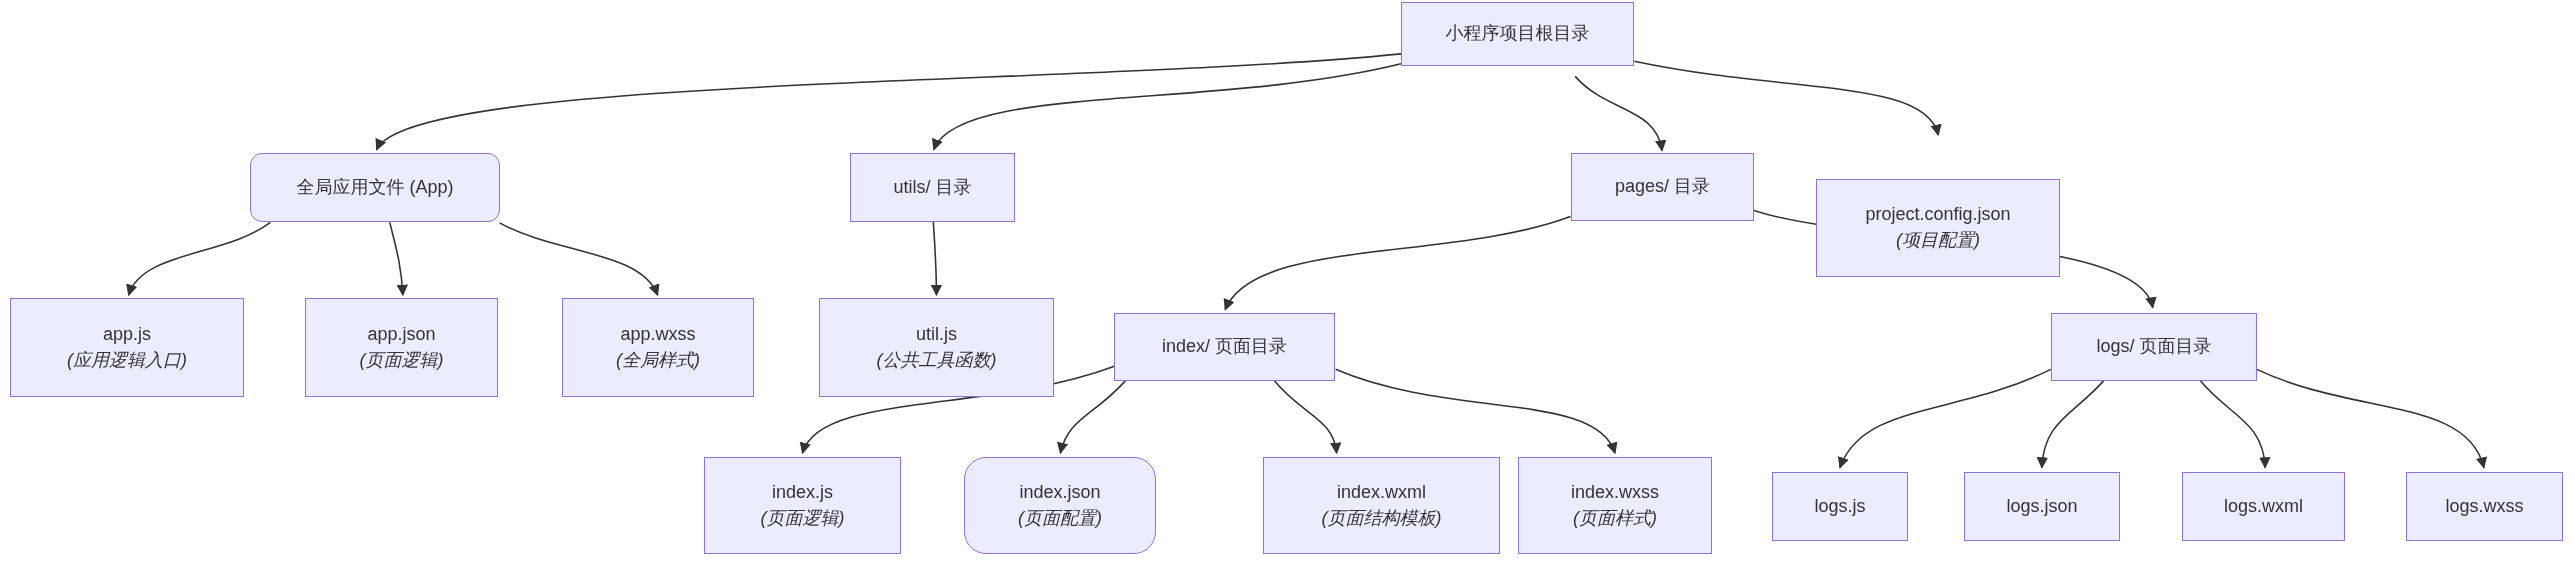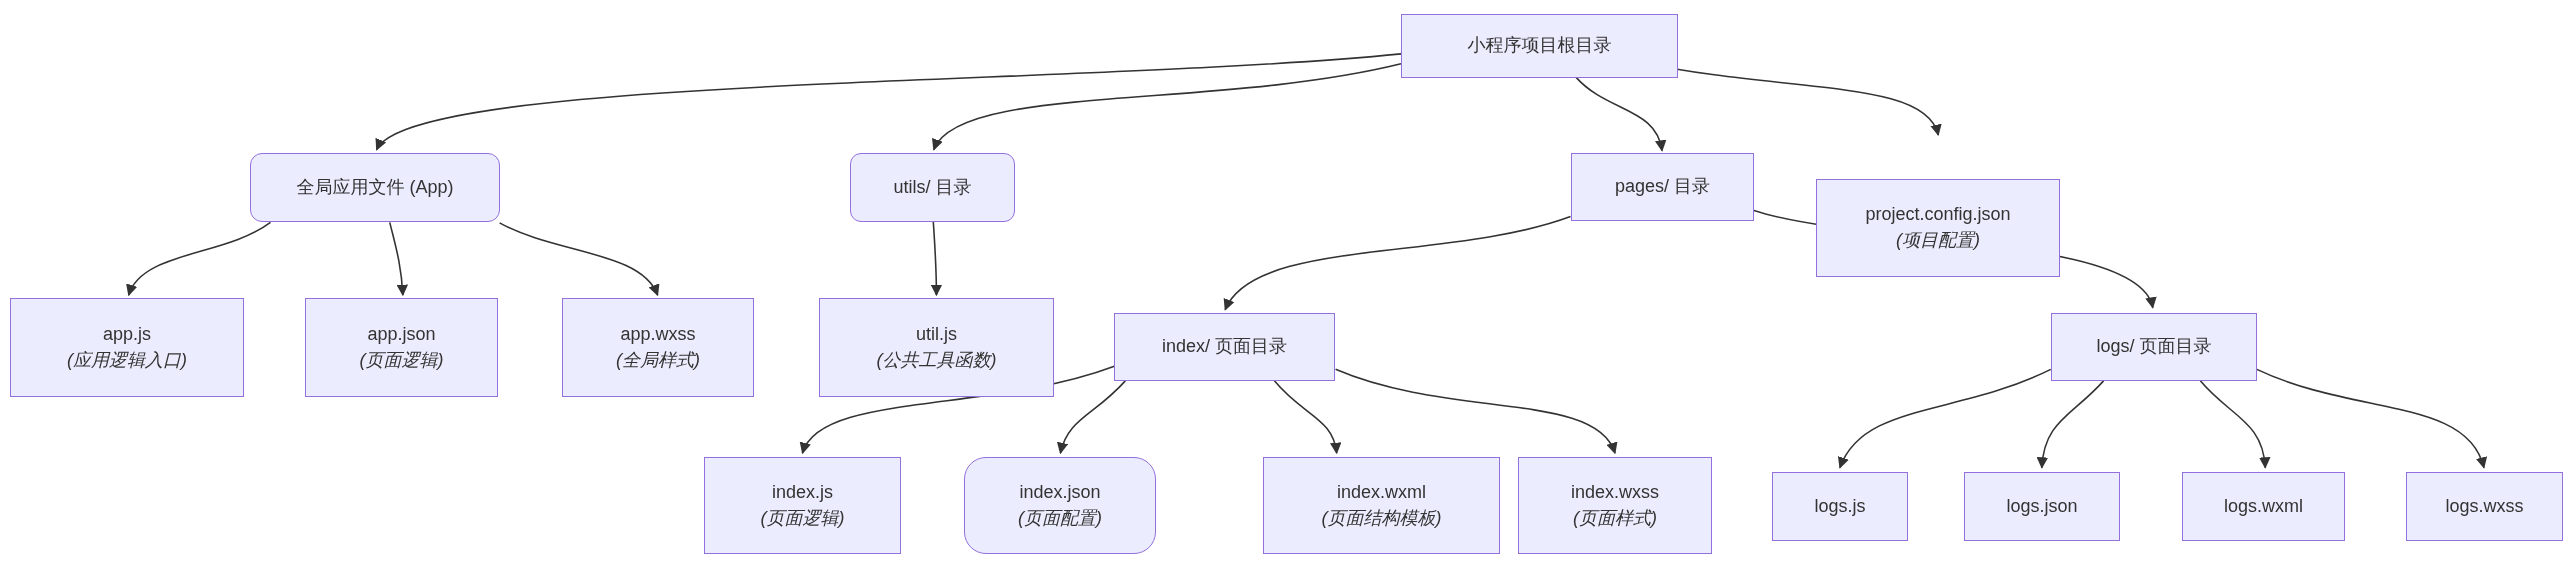--- a/index.html
+++ b/index.html
@@ -50,28 +50,28 @@
     <path class="edge" marker-end="url(#arrow)" d="M2129,700 C1890,790 1565,750 1533,866"></path>
     <path class="edge" marker-end="url(#arrow)" d="M2150,728 C2090,795 2040,800 2026,866"></path>
     <path class="edge" marker-end="url(#arrow)" d="M2435,728 C2490,795 2548,800 2554,866"></path>
     <path class="edge" marker-end="url(#arrow)" d="M2552,706 C2770,800 3050,748 3086,866"></path>
     <path class="edge" marker-end="url(#arrow)" d="M3919,706 C3740,795 3560,770 3516,894"></path>
     <path class="edge" marker-end="url(#arrow)" d="M4020,728 C3960,795 3906,805 3902,894"></path>
     <path class="edge" marker-end="url(#arrow)" d="M4205,728 C4260,795 4325,805 4329,894"></path>
     <path class="edge" marker-end="url(#arrow)" d="M4313,706 C4500,795 4715,760 4747,894"></path>
   </svg>
 
-  <div class="node" style="left:1401px;top:14px;width:277px;height:64px;">
+  <div class="node" style="left:1401px;top:2px;width:233px;height:64px;">
     <span>小程序项目根目录</span>
   </div>
 
   <div class="node" style="left:250px;top:153px;width:250px;height:69px;border-radius:12px;">
     <span>全局应用文件 (App)</span>
   </div>
-  <div class="node" style="left:850px;top:153px;width:165px;height:69px;border-radius:11px;">
+  <div class="node" style="left:850px;top:153px;width:165px;height:69px;">
     <span>utils/ 目录</span>
   </div>
   <div class="node" style="left:1571px;top:153px;width:183px;height:68px;">
     <span>pages/ 目录</span>
   </div>
   <div class="node" style="left:1816px;top:138px;width:244px;height:98px;margin-top:41px;">
     <span>project.config.json</span>
     <span class="sub">(项目配置)</span>
   </div>
 

